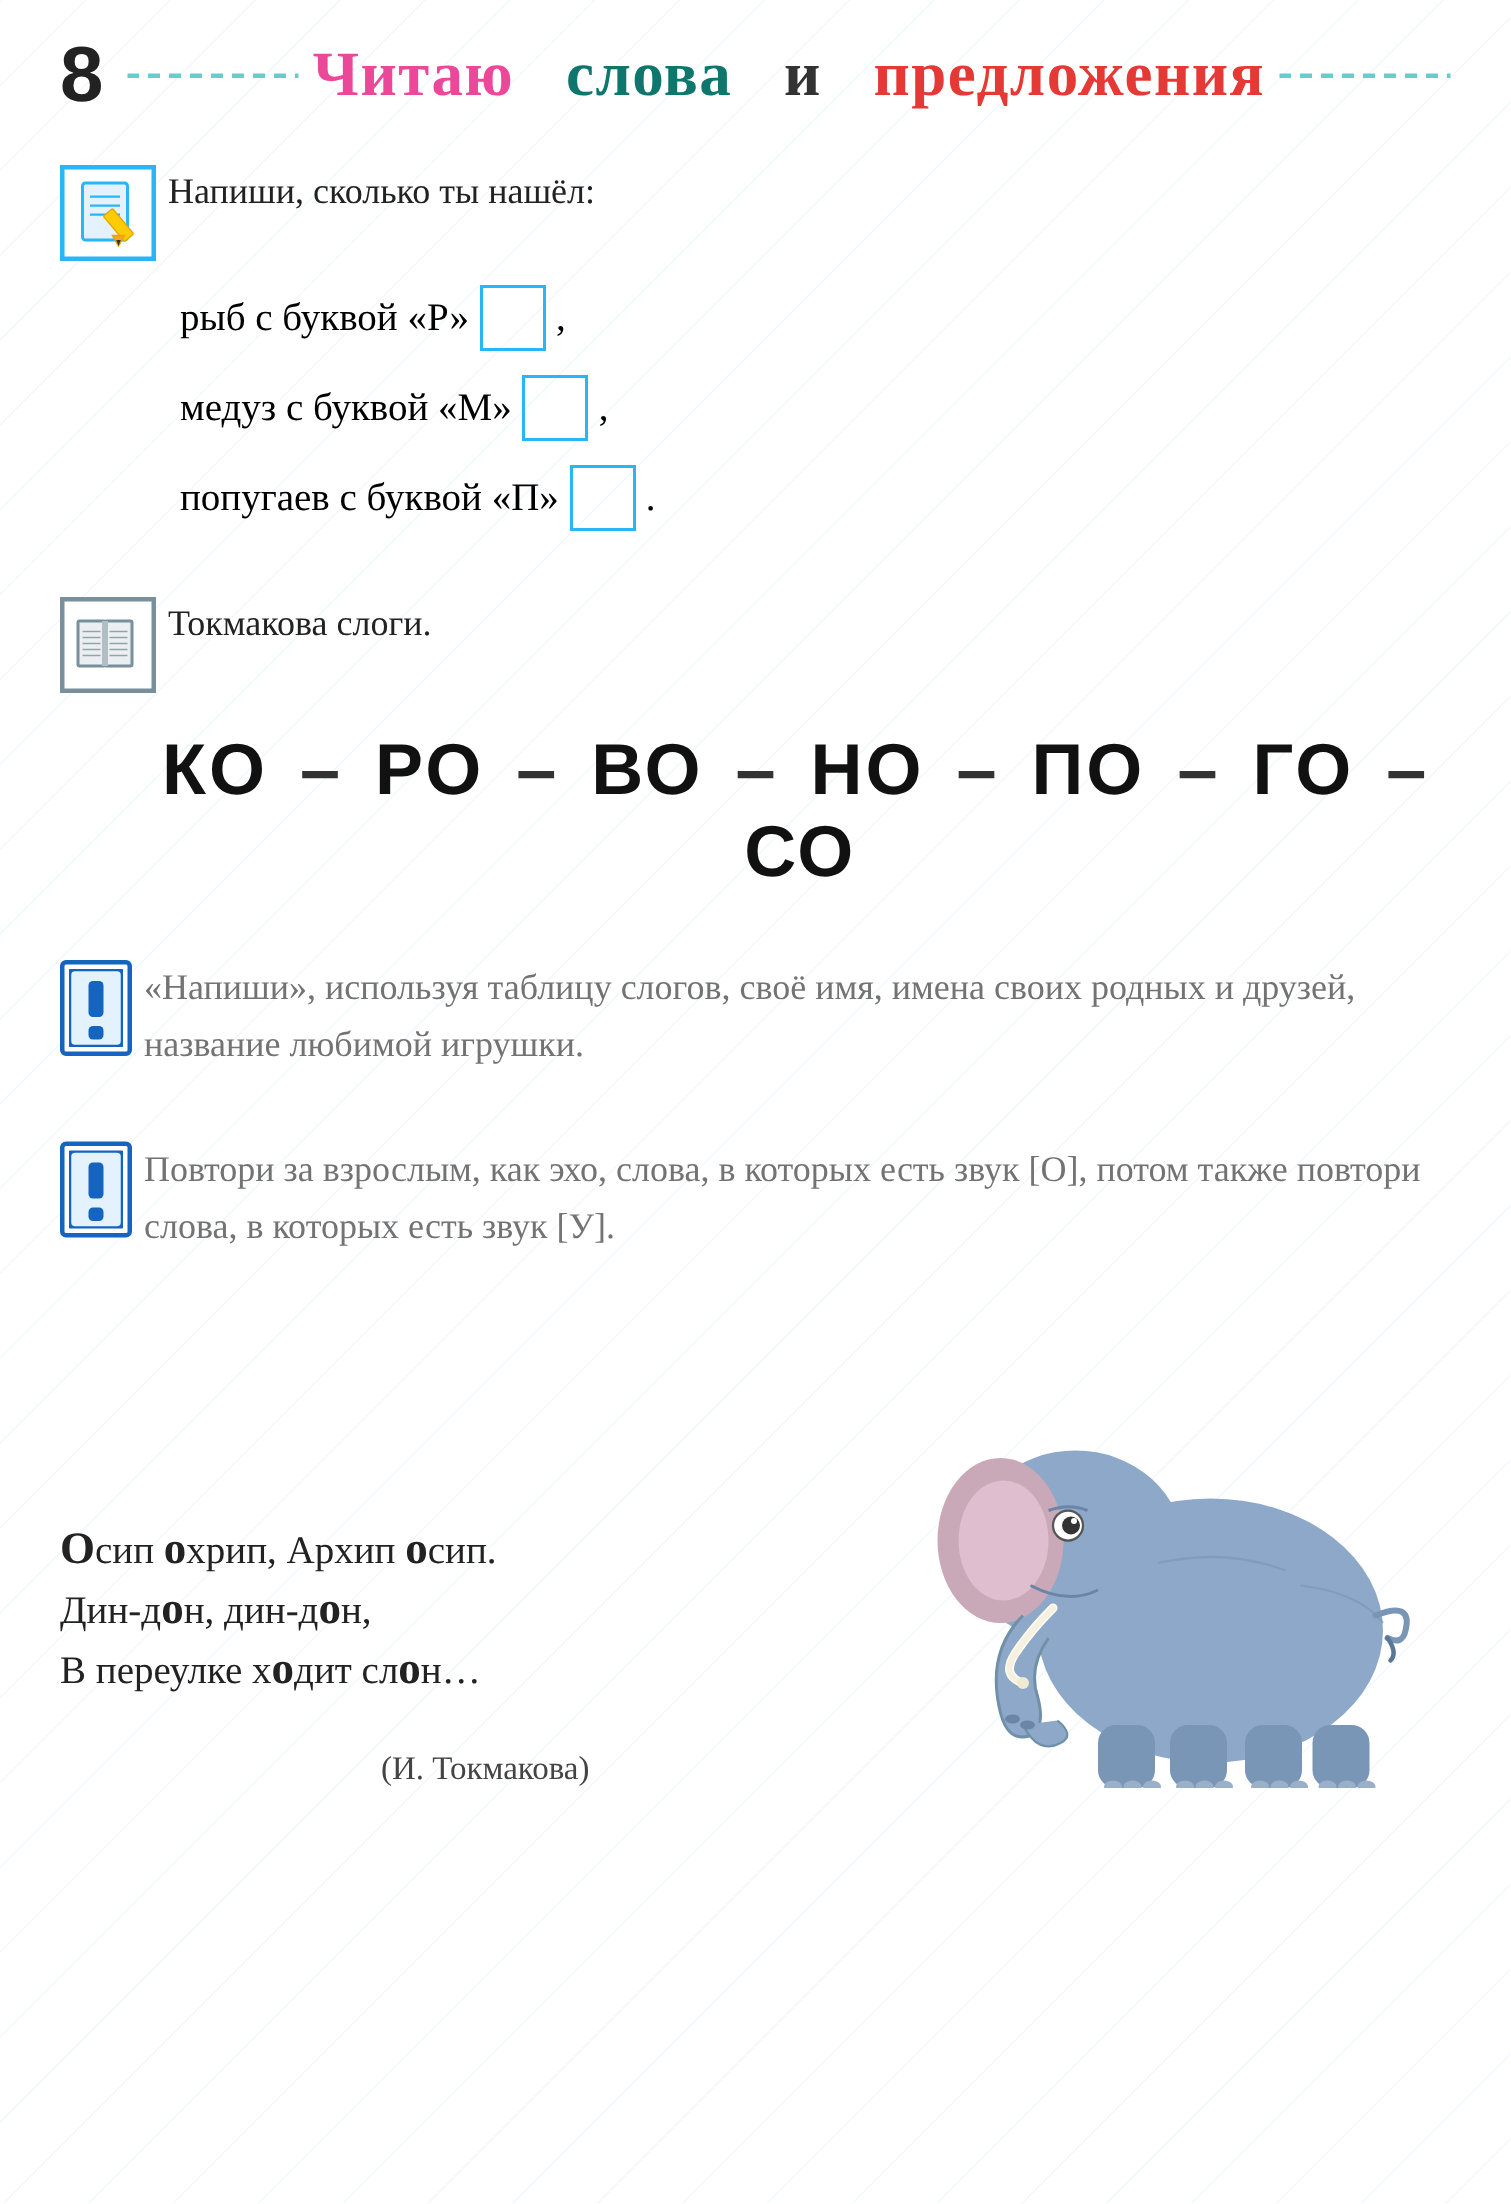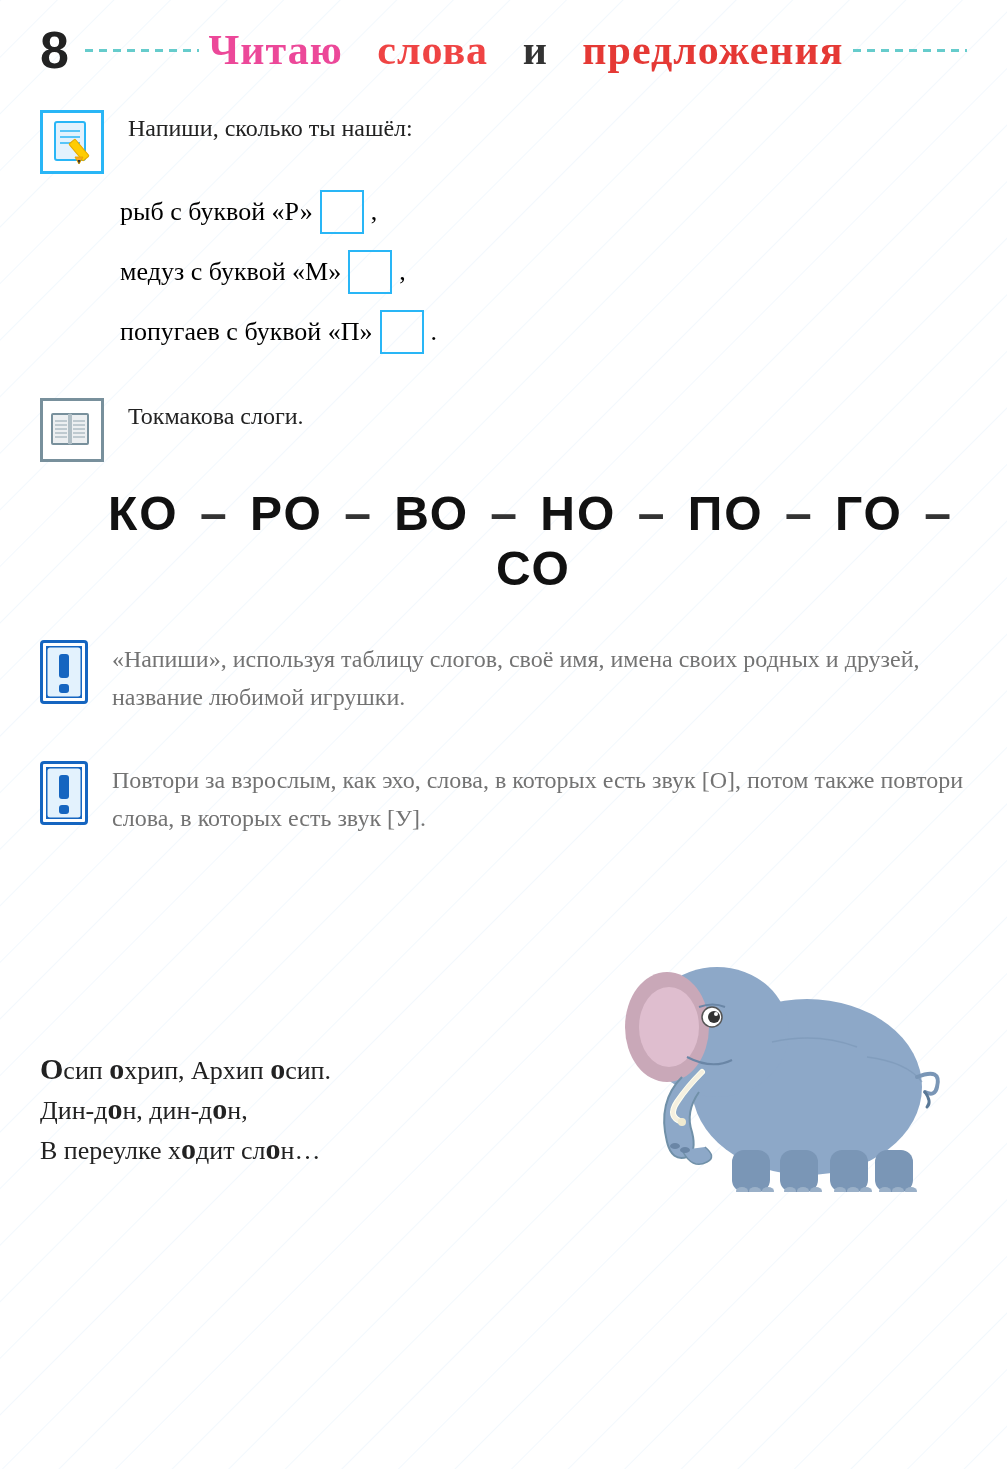--- a/index.html
+++ b/index.html
@@ -58,34 +58,34 @@
     .title-text {
       font-size: 42px;
       font-weight: bold;
       font-family: 'Times New Roman', serif;
       letter-spacing: 1px;
       padding: 0 10px;
       white-space: nowrap;
     }
 
     .title-chitayu { color: #ec4899; }
-    .title-slova { color: #ef4444; }
+    .title-slova { color: #0f766e; }
     .title-i { color: #333; }
     .title-predlozheniya { color: #e53935; }
 
     
     .section {
       margin-bottom: 28px;
     }
 
     
     .icon-row {
       display: flex;
       align-items: flex-start;
-      gap: 24px;
+      gap: 8px;
       margin-bottom: 12px;
     }
 
     
     .icon-pencil {
       width: 64px;
       height: 64px;
       border: 3px solid #29b6f6;
       flex-shrink: 0;
       display: flex;
@@ -382,20 +382,21 @@
       <div class="poem-line">
         <span>Дин-д</span><span class="letter-bold-o">о</span><span>н,  дин-д</span><span class="letter-bold-o">о</span><span>н,</span>
       </div>
 
       <div class="poem-line">
         <span>В  переулке  х</span><span class="letter-bold-o">о</span><span>дит  сл</span><span class="letter-bold-o">о</span><span>н…</span>
       </div>
 
       <div style="height:20px;"></div>
 
+      <div class="attribution">(И.  Токмакова)</div>
     </div>
 
     <div class="elephant-area">
       <svg width="340" height="290" viewBox="0 0 340 290" xmlns="http://www.w3.org/2000/svg">
 
         <ellipse cx="190" cy="185" rx="115" ry="88" fill="#8da8c8"></ellipse>
 
         <ellipse cx="100" cy="130" rx="72" ry="65" fill="#8da8c8"></ellipse>
 
         <ellipse cx="50" cy="125" rx="42" ry="55" fill="#c9a8b8"></ellipse>

